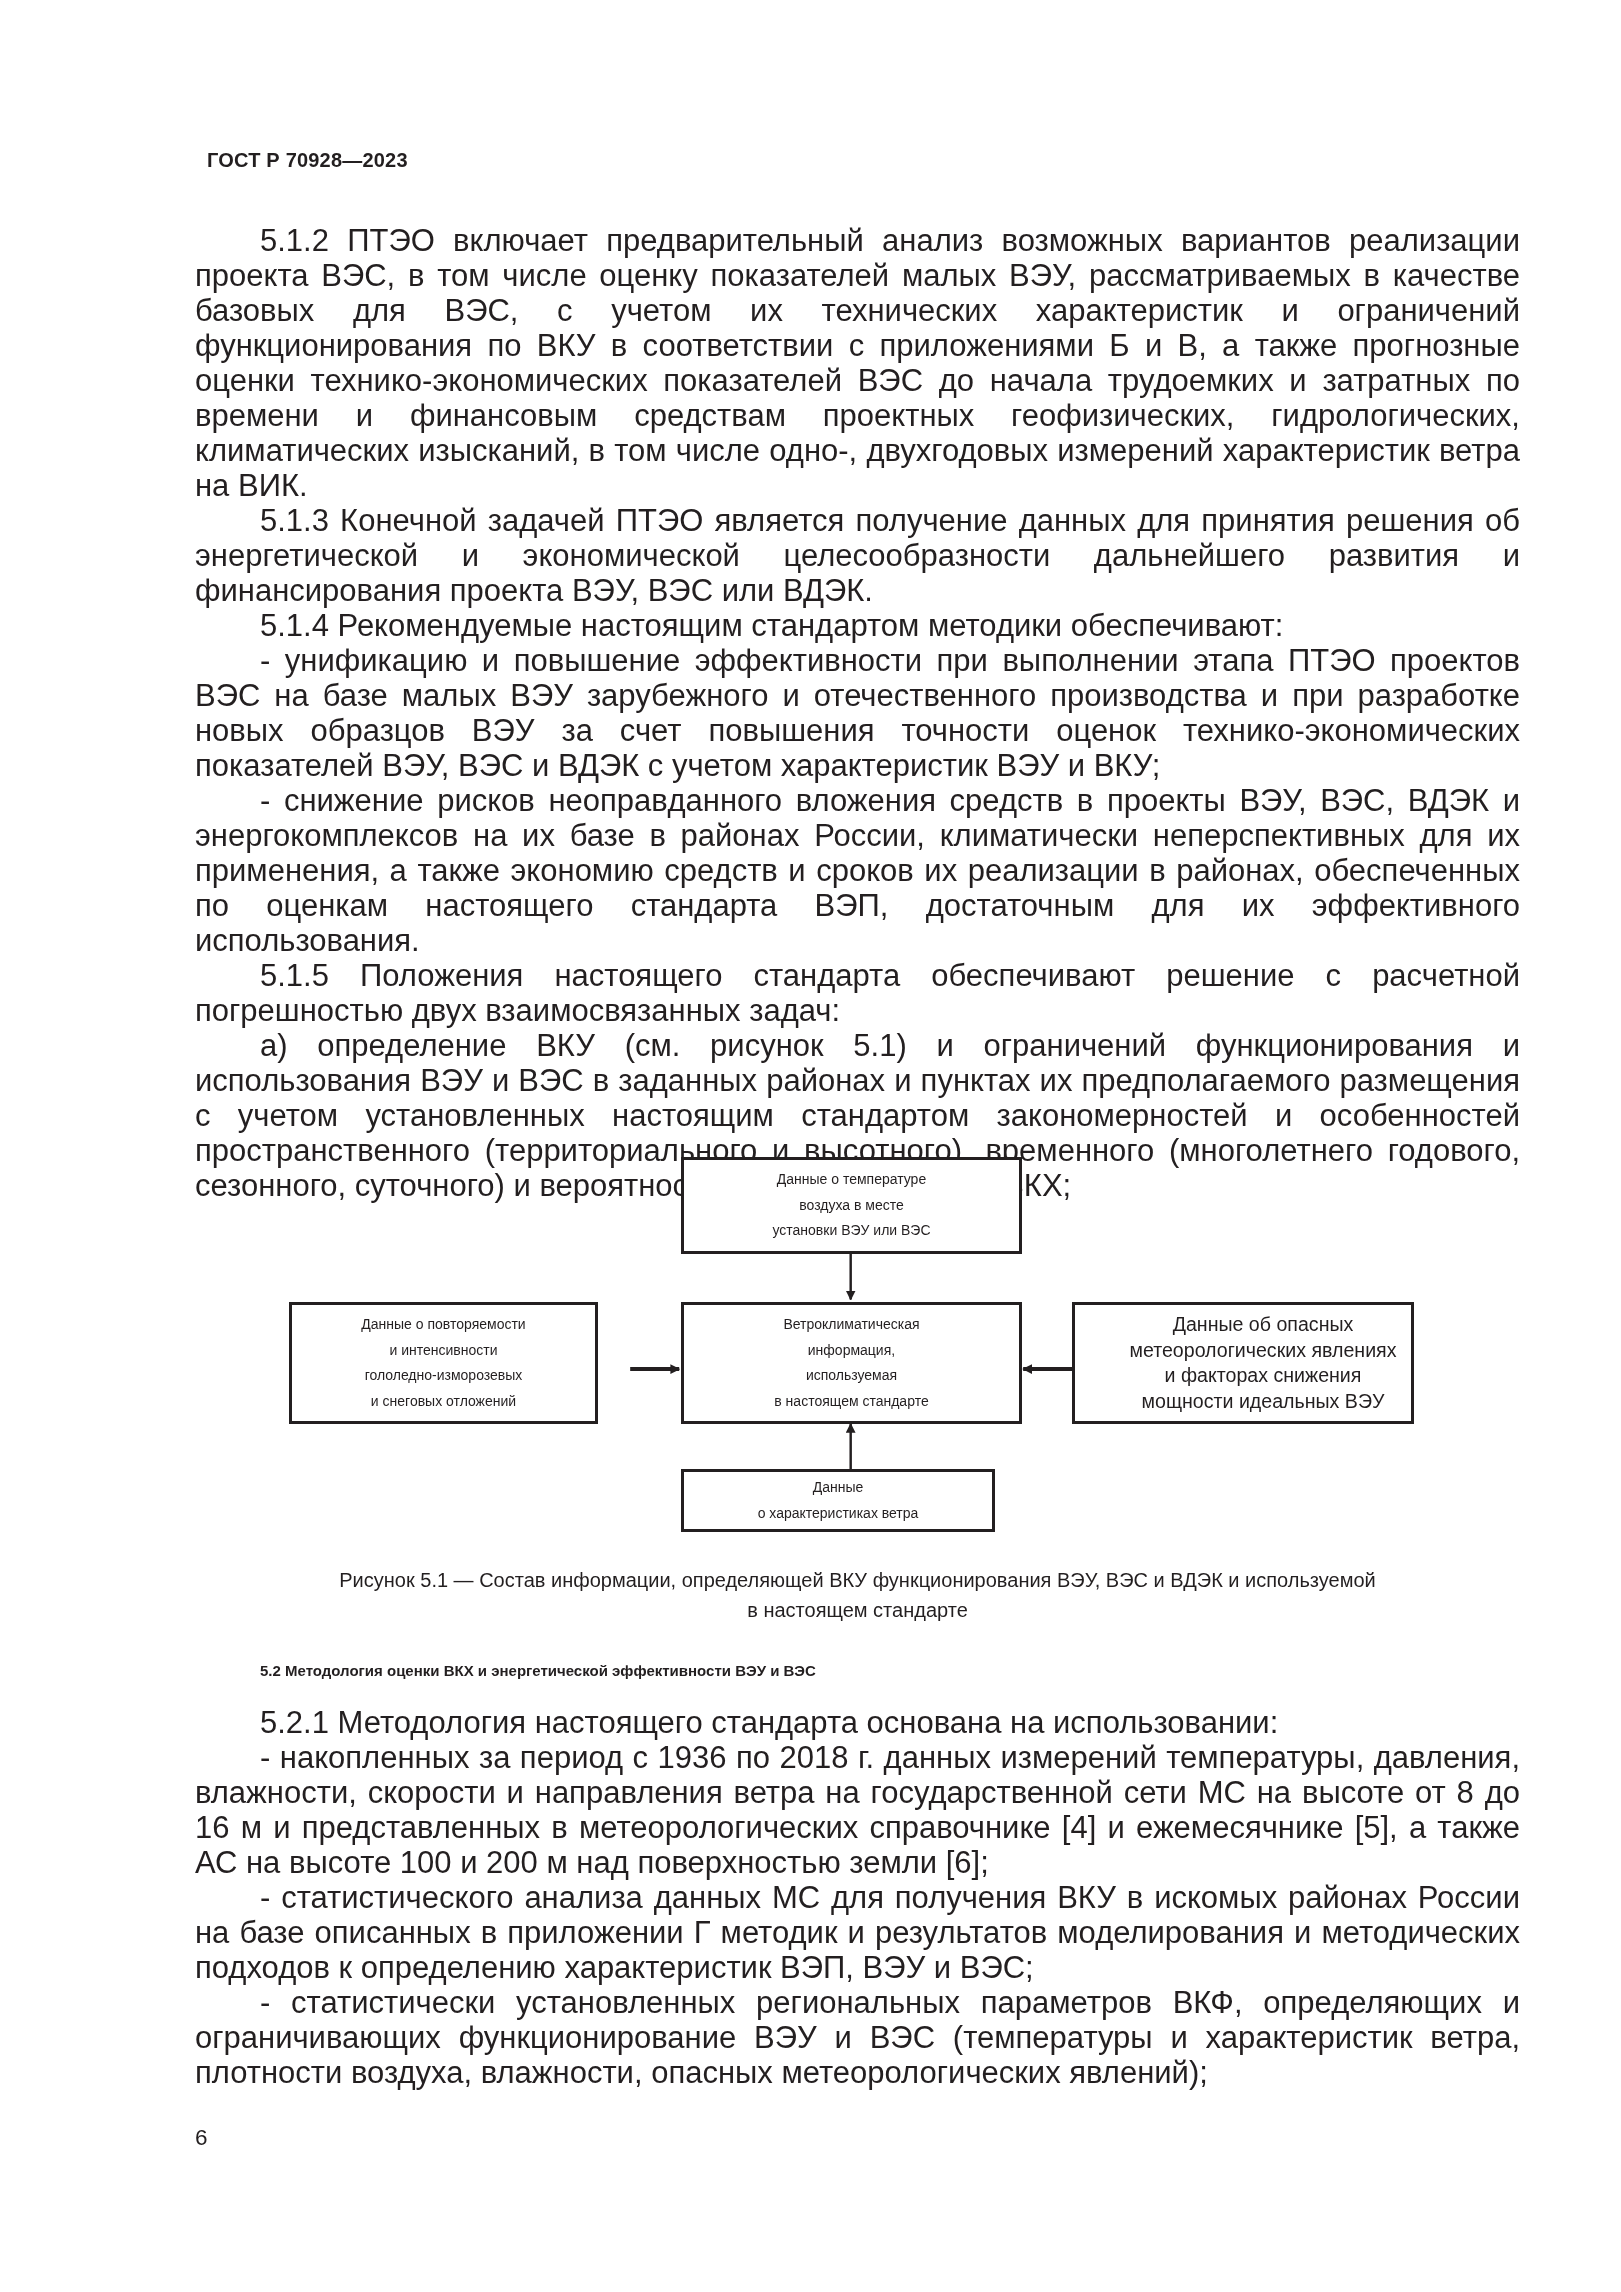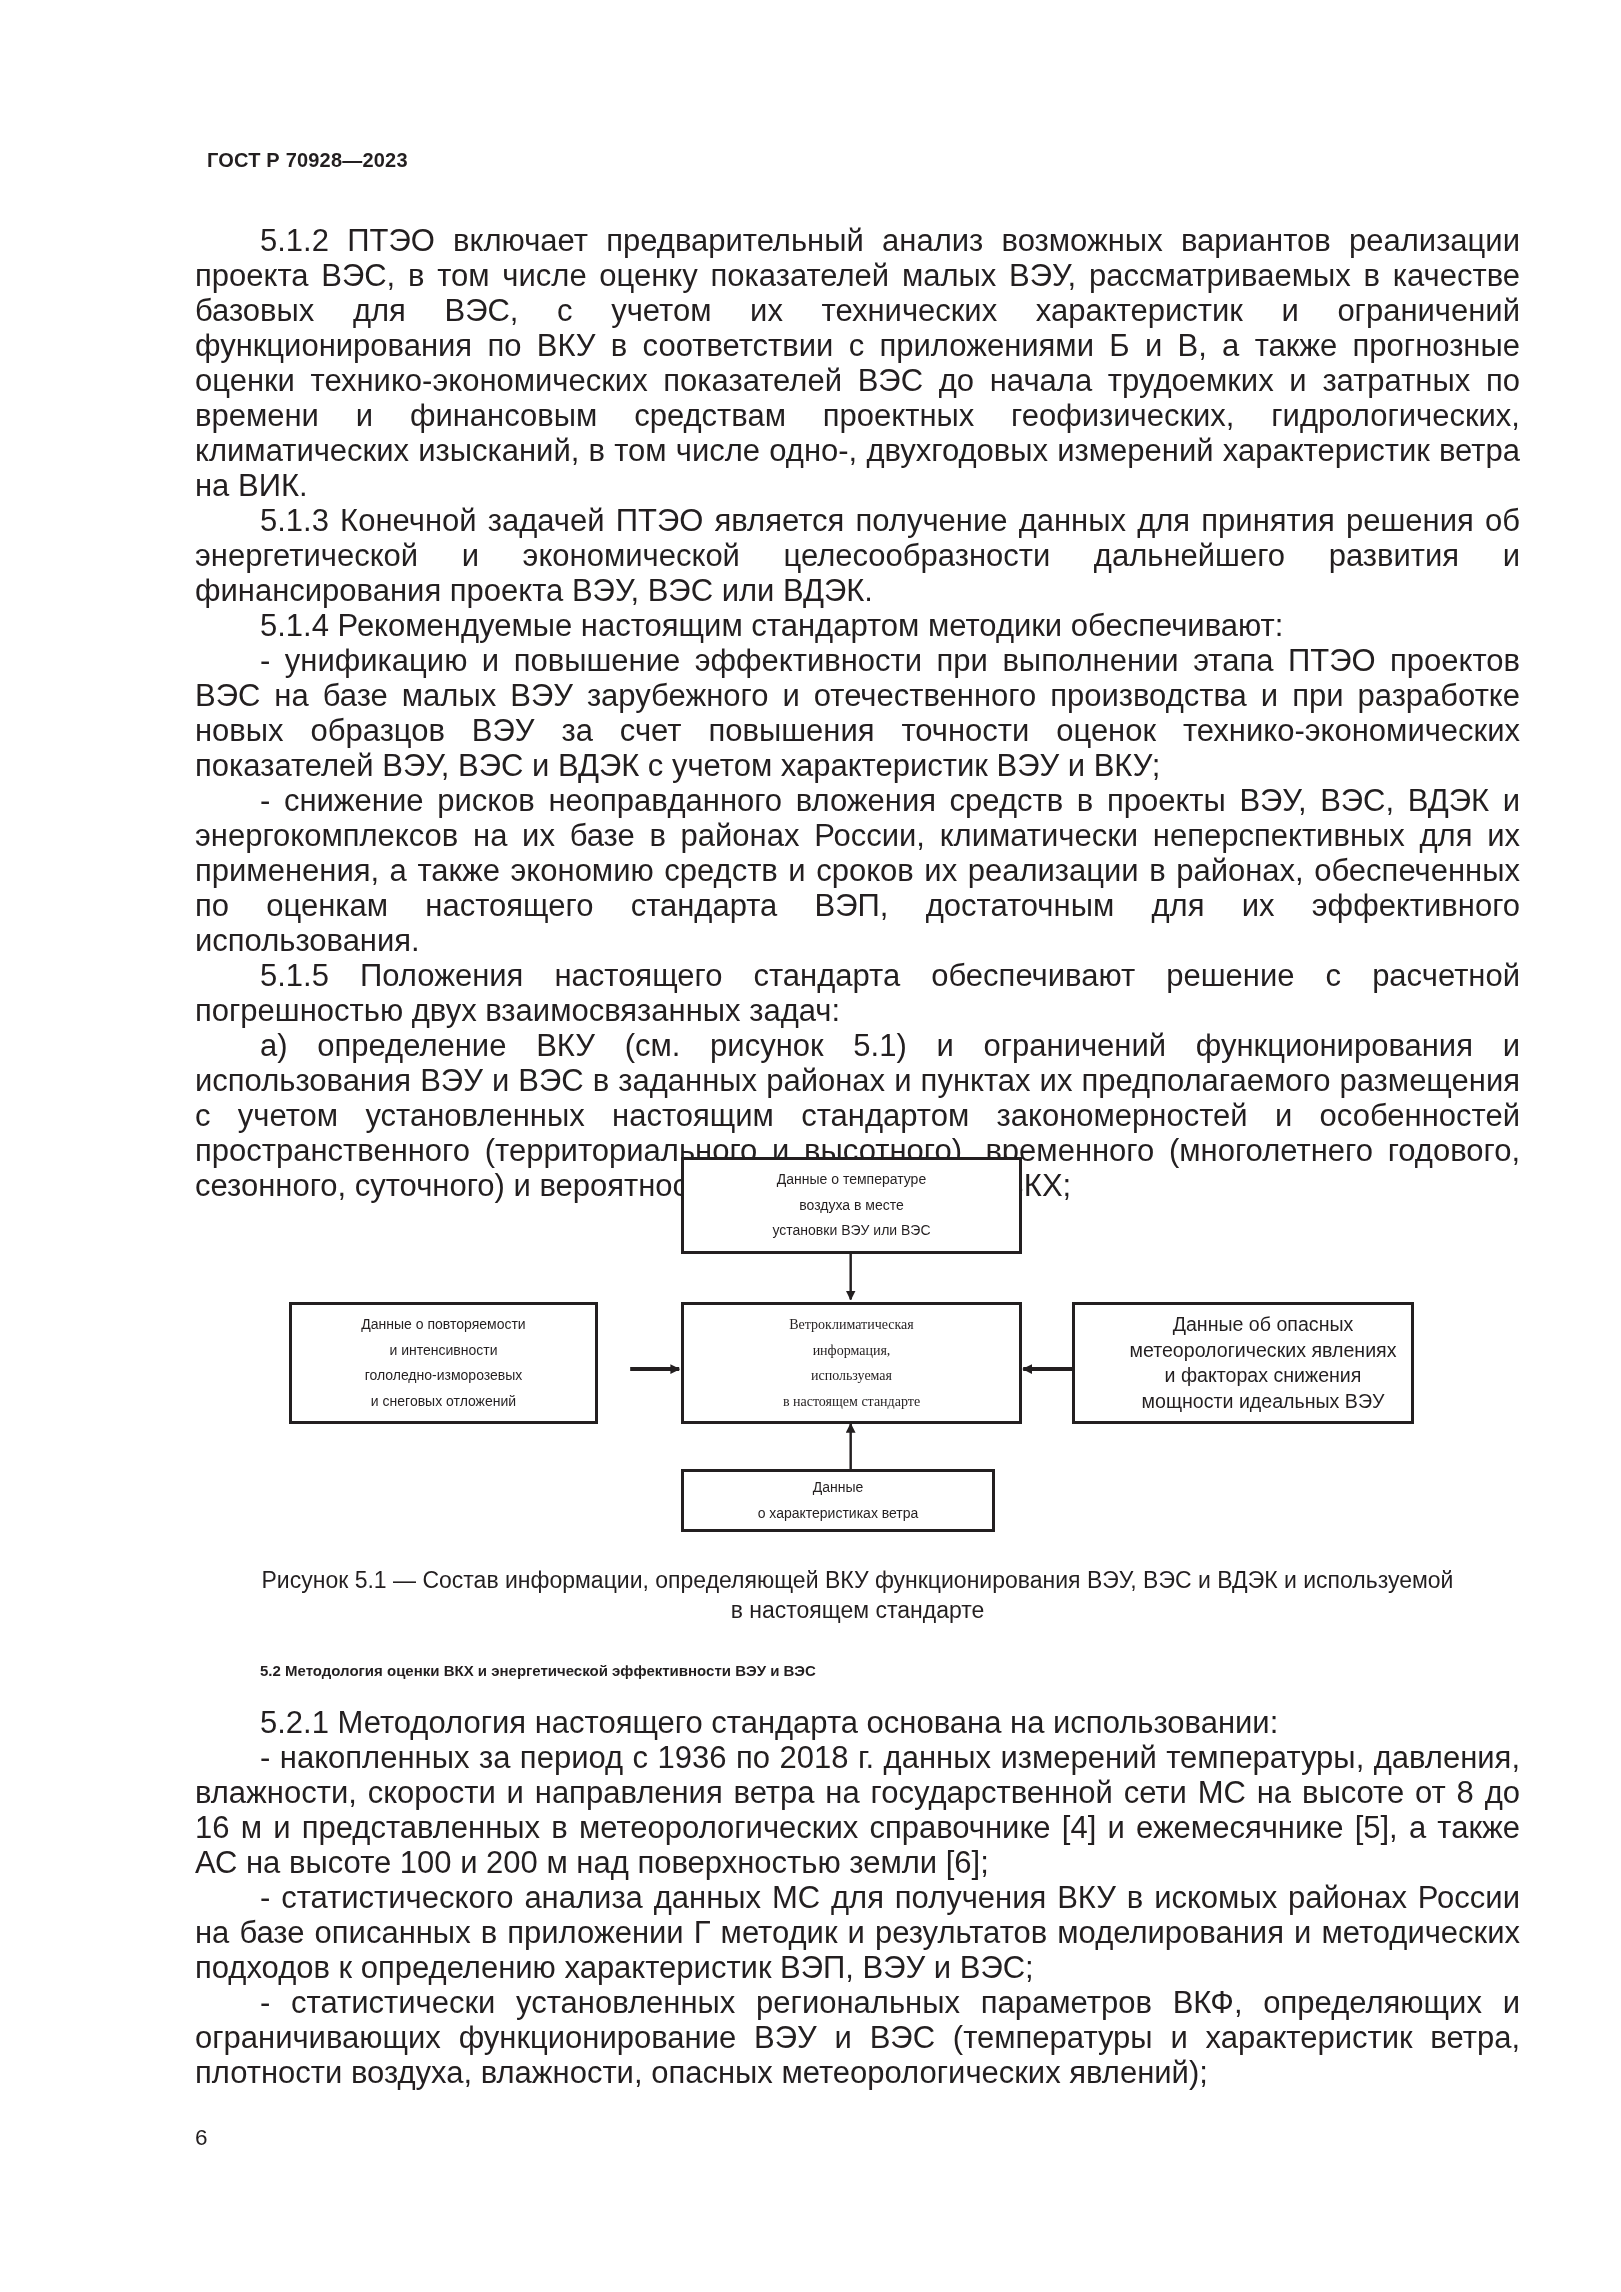--- a/index.html
+++ b/index.html
@@ -9,21 +9,21 @@
                  font-size: 20px; letter-spacing: 0.2px; }
   .body-text { position: absolute; left: 195px; width: 1325px; font-size: 31px;
                line-height: 35px; text-align: justify; }
   .body-text p { margin: 0; text-indent: 65px; }
   .block1 { top: 223px; }
   .diagram { position: absolute; left: 0; top: 0; width: 1621px; height: 1568px; pointer-events: none; }
   .box { position: absolute; border: 3.9px solid #231f20; box-sizing: border-box;
          display: flex; align-items: center; justify-content: center; text-align: center;
          font-size: 14px; line-height: 25.5px; background: #fff; pointer-events: auto; }
   .caption { position: absolute; left: 195px; width: 1325px; top: 1565px; text-align: center;
-             font-size: 23px; line-height: 30px; }
+             font-size: 20px; line-height: 30px; }
   .section-heading { position: absolute; left: 260px; top: 1662px; font-weight: bold; font-size: 15px; }
   .block2 { top: 1705px; }
   .page-number { position: absolute; left: 195px; top: 2125px; font-size: 22.5px; }
 </style>
 </head>
 <body>
 
 <div class="page-header">ГОСТ Р 70928—2023</div>
 
 <div class="body-text block1">
@@ -48,21 +48,21 @@
     <line x1="643" y1="1397" x2="693" y2="1397" stroke="#231f20" stroke-width="4" marker-end="url(#ah)"></line>
     <line x1="1094" y1="1397" x2="1044" y2="1397" stroke="#231f20" stroke-width="4" marker-end="url(#ah)"></line>
   </svg>
   <div class="box" style="left:681px;top:1157px;width:341px;height:97px;white-space:pre-line;">Данные о температуре
 воздуха в месте
 установки ВЭУ или ВЭС</div>
   <div class="box" style="left:289px;top:1302px;width:309px;height:122px;white-space:pre-line;">Данные о повторяемости
 и интенсивности
 гололедно-изморозевых
 и снеговых отложений</div>
-  <div class="box" style="left:681px;top:1302px;width:341px;height:122px;white-space:pre-line;font-family:Liberation Serif, serif;">Ветроклиматическая
+  <div class="box" style="left:681px;top:1302px;width:341px;height:122px;white-space:pre-line;">Ветроклиматическая
 информация,
 используемая
 в настоящем стандарте</div>
   <div class="box" style="left:1072px;top:1302px;width:342px;height:122px;white-space:pre-line;font-size:19.6px;padding-left:40px;">Данные об опасных
 метеорологических явлениях
 и факторах снижения
 мощности идеальных ВЭУ</div>
   <div class="box" style="left:681px;top:1469px;width:314px;height:63px;white-space:pre-line;">Данные
 о характеристиках ветра</div>
 </div>

